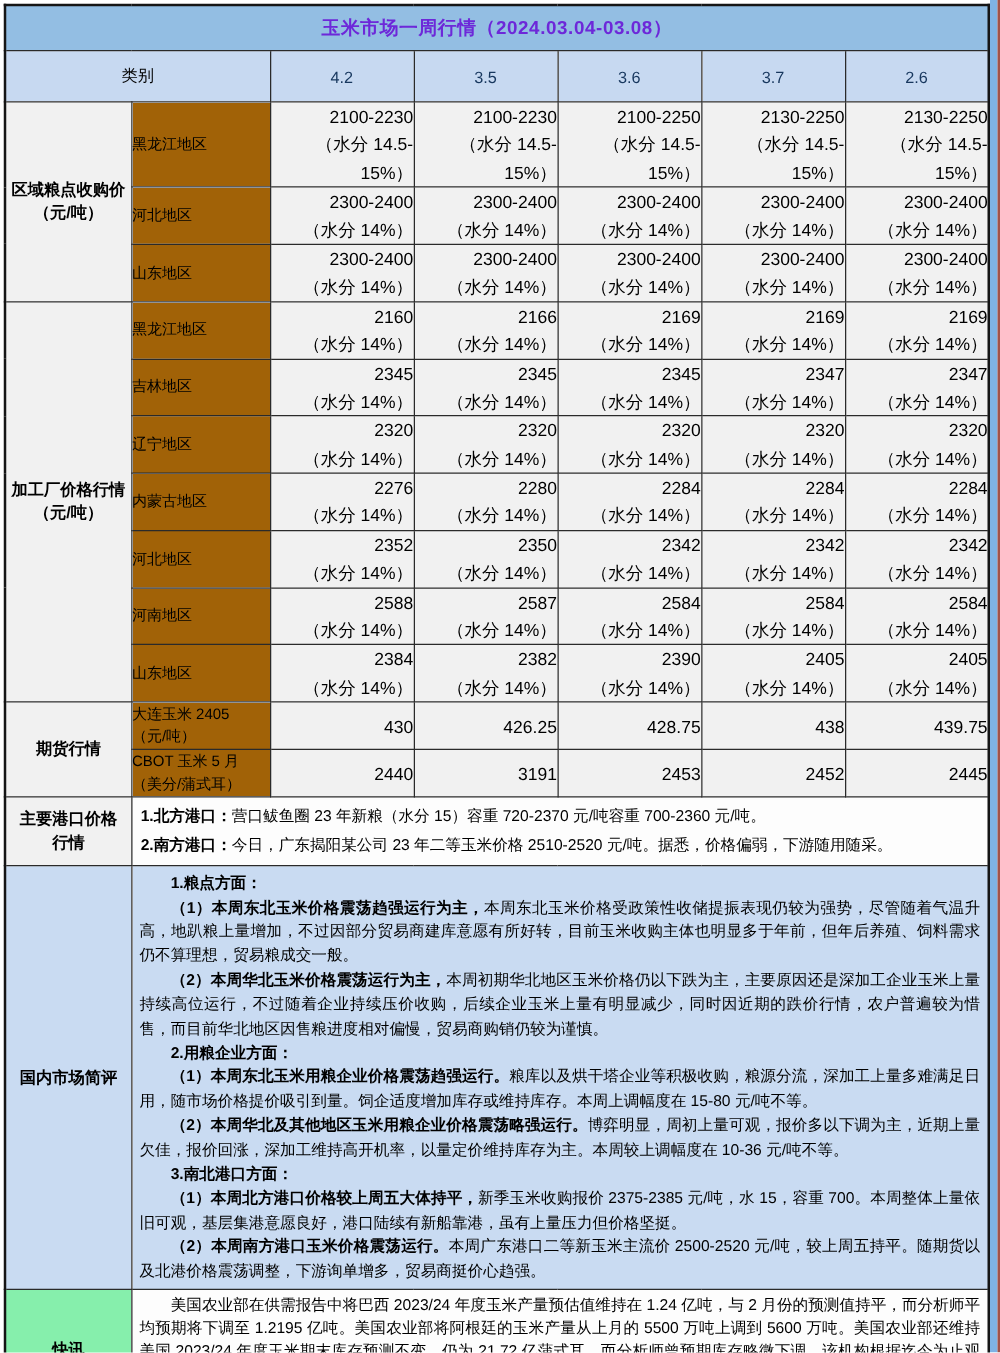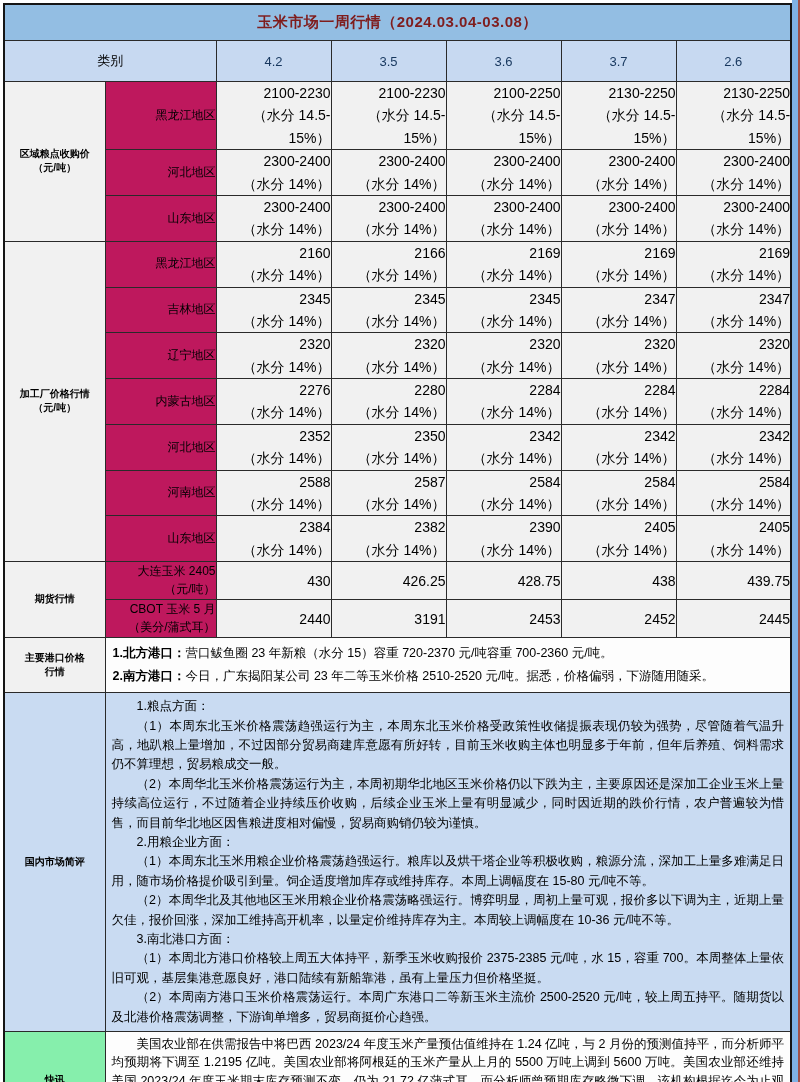--- a/index.html
+++ b/index.html
@@ -10,51 +10,51 @@
   }
   .edge-strip{position:absolute;top:0;right:2px;width:6px;height:1082px;background:#7fb2e5;}
   .edge-line{position:absolute;top:0;right:0;width:2px;height:1082px;background:#a1524a;}
   table.main{
     position:absolute;top:3px;left:3px;width:787px;
     border-collapse:collapse;table-layout:fixed;
     border:2px solid #151515;
   }
   td{border:1px solid #2a2a2a;vertical-align:middle;padding:0;overflow:hidden;}
   .title-cell{
-    background:#93bee3;color:#7f1d1d;font-weight:bold;font-size:15px;
+    background:#93bee3;color:#6d28d9;font-weight:bold;font-size:15px;
     text-align:center;height:35px;letter-spacing:.5px;
   }
   .head-cell{
     background:#c7d9f1;text-align:center;height:40px;font-weight:normal;font-size:13px;
   }
   .head-cat{color:#000;}
   .head-date{color:#17375e;}
   .sec-cell{
-    background:#f1f1f1;text-align:center;font-weight:bold;font-size:10px;line-height:1.45;margin-left:13px;
+    background:#f1f1f1;text-align:center;font-weight:bold;font-size:13px;line-height:1.45;margin-left:13px;
   }
   .region-cell{
-    background:#be185d;text-align:right;font-size:12px;line-height:1.45;
+    background:#a16207;text-align:left;font-size:12px;line-height:1.45;
   }
   .price-cell{
     background:#f1f1f1;text-align:right;font-size:14px;line-height:1.6;
   }
   tr.r-purchase td{height:43px;}
   tr.r-factory td{height:42px;}
   tr.r-future td{height:37px;}
   .ports-cell{background:#fdfdfd;font-size:12.5px;line-height:23px;padding:3px 4px 3px 7px;height:48px;}
   .ports-cell p{margin:0;}
   .ports-cell b{font-weight:bold;text-align:center;}
   .sec-light{background:#86efac;}
   .review-label{background:#c9dbf2;}
   .review-cell{
     background:#c9dbf2;font-size:12.5px;line-height:19.4px;
     padding:4px 6px 4px 6px;text-align:justify;
   }
   .review-cell p{margin:0;text-indent:2em;}
-  .review-cell b{font-weight:normal;}
+  .review-cell b{font-weight:bold;}
   .news-cell{
     background:#fdfdfd;font-size:12.5px;line-height:18.2px;
     padding:3px 6px;text-align:justify;
   }
   .news-cell p{margin:0;text-indent:2em;}
 </style>
 </head>
 <body>
 
 <table class="main">

